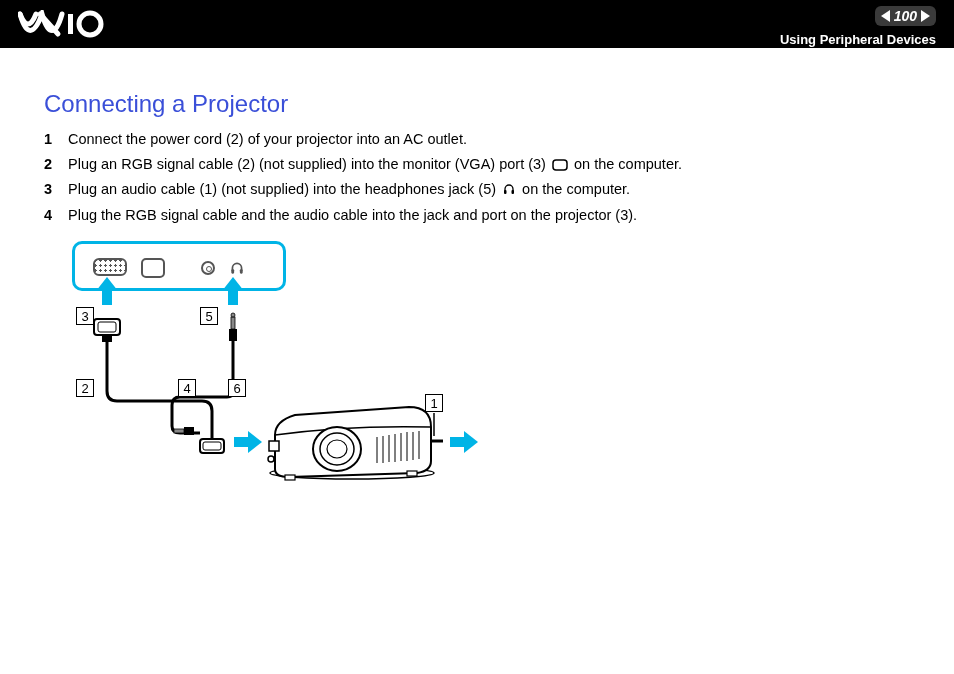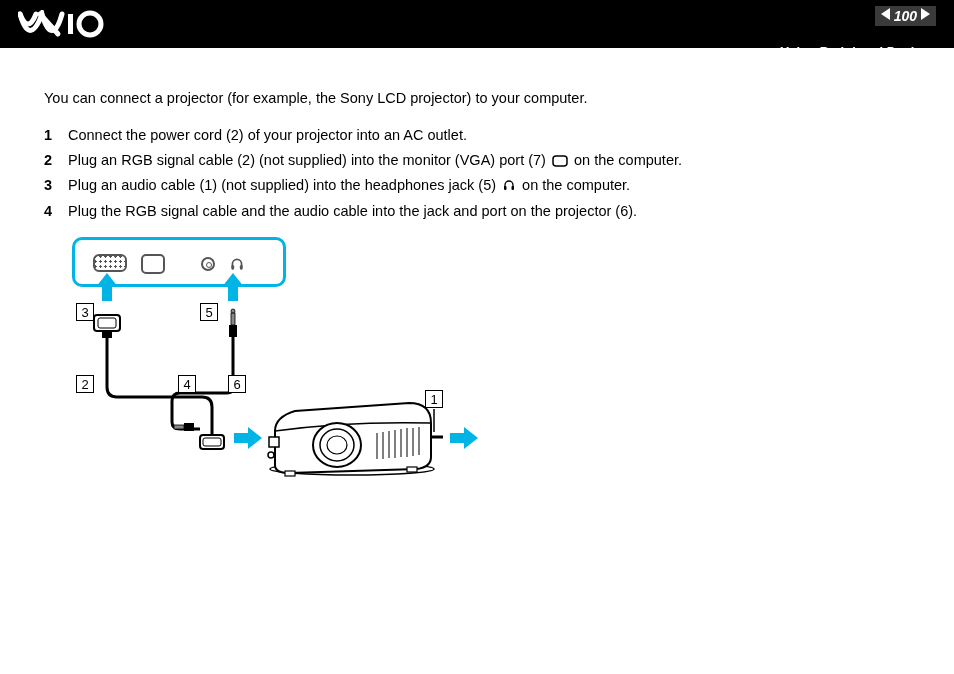--- a/index.html
+++ b/index.html
@@ -1,20 +1,20 @@
 <!DOCTYPE html>
 <html><head>
 <meta charset="utf-8">
 <style>
   * { box-sizing: border-box; margin: 0; padding: 0; }
   html, body { width: 954px; height: 674px; font-family: Arial, Helvetica, sans-serif; background: #fff; color: #000; }
   .header { background: #000; height: 48px; position: relative; }
   .logo { position: absolute; left: 18px; top: 10px; }
-  .pagebox { position: absolute; right: 18px; top: 6px; background: #3a3a3a; color: #fff; font-weight: bold; font-style: italic; font-size: 14px; padding: 2px 6px; display: flex; align-items: flex-start; gap: 4px; }
-  .section-name { position: absolute; right: 18px; top: 44px; color: #fff; font-weight: bold; font-size: 13px; }
+  .pagebox { position: absolute; right: 18px; top: 6px; background: #3a3a3a; color: #fff; font-weight: bold; font-style: italic; font-size: 14px; padding: 2px 6px; display: flex; align-items: center; gap: 4px; border-radius: 6px; }
+  .section-name { position: absolute; right: 18px; top: 32px; color: #fff; font-weight: bold; font-size: 13px; }
   .nav-tri { width: 0; height: 0; border-top: 6px solid transparent; border-bottom: 6px solid transparent; display: inline-block; }
   .nav-left { border-right: 9px solid #fff; }
   .nav-right { border-left: 9px solid #fff; }
   .content { padding: 42px 44px 20px 44px; }
   h1.title { color: #3a4fd8; font-weight: 400; font-size: 24px; margin-bottom: 10px; }
   p.intro { font-size: 14.5px; margin-bottom: 18px; }
   h2.sub { color: #9a9a9a; font-weight: 400; font-size: 18px; margin-bottom: 10px; }
   ol.steps { list-style: none; counter-reset: step; }
   ol.steps li { counter-increment: step; font-size: 14.5px; line-height: 1.6; padding-left: 24px; position: relative; margin-bottom: 2px; }
   ol.steps li::before { content: counter(step); position: absolute; left: 0; font-weight: bold; }
@@ -55,40 +55,40 @@
   </svg>
   <div class="pagebox">
     <span class="nav-tri nav-left"></span>
     <span>100</span>
     <span class="nav-tri nav-right"></span>
   </div>
   <div class="section-name">Using Peripheral Devices</div>
 </div>
 
 <div class="content">
-  <p class="intro">You can connect a projector (for example, the Sony LCD projector) to your computer.</p>
+  <h1 class="title">Connecting a Projector</h1>
   <ol class="steps">
     <li>Connect the power cord (2) of your projector into an AC outlet.</li>
     <li>
-      <span>Plug an RGB signal cable (2) (not supplied) into the monitor (VGA) port (7) </span>
+      <span>Plug an RGB signal cable (2) (not supplied) into the monitor (VGA) port (3) </span>
       <svg class="inline-icon" width="16" height="12" viewBox="0 0 16 12">
           <rect x="1" y="1" width="14" height="10" rx="3" ry="3" fill="none" stroke="#000" stroke-width="1.5"></rect>
         </svg>
       <span> on the computer.</span>
     </li>
     <li>
       <span>Plug an audio cable (1) (not supplied) into the headphones jack (5) </span>
       <svg class="inline-icon" width="14" height="14" viewBox="0 0 14 14">
           <path d="M3 9 V7 a4 4 0 0 1 8 0 V9" fill="none" stroke="#000" stroke-width="1.3"></path>
           <rect x="2" y="8" width="2.5" height="4" rx="1" fill="#000"></rect>
           <rect x="9.5" y="8" width="2.5" height="4" rx="1" fill="#000"></rect>
         </svg>
       <span> on the computer.</span>
     </li>
-    <li>Plug the RGB signal cable and the audio cable into the jack and port on the projector (6).</li>
+    <li>Plug the RGB signal cable and the audio cable into the jack and port on the projector (3).</li>
   </ol>
 
   <div class="diagram">
 
     <div class="port-panel">
       <div class="port vga-port"></div>
       <div class="port blank-port"></div>
       <div class="port audio-line"></div>
       <svg class="port hp-port" width="16" height="16" viewBox="0 0 14 14">
           <path d="M3 9 V7 a4 4 0 0 1 8 0 V9" fill="none" stroke="#555" stroke-width="1.5"></path>

